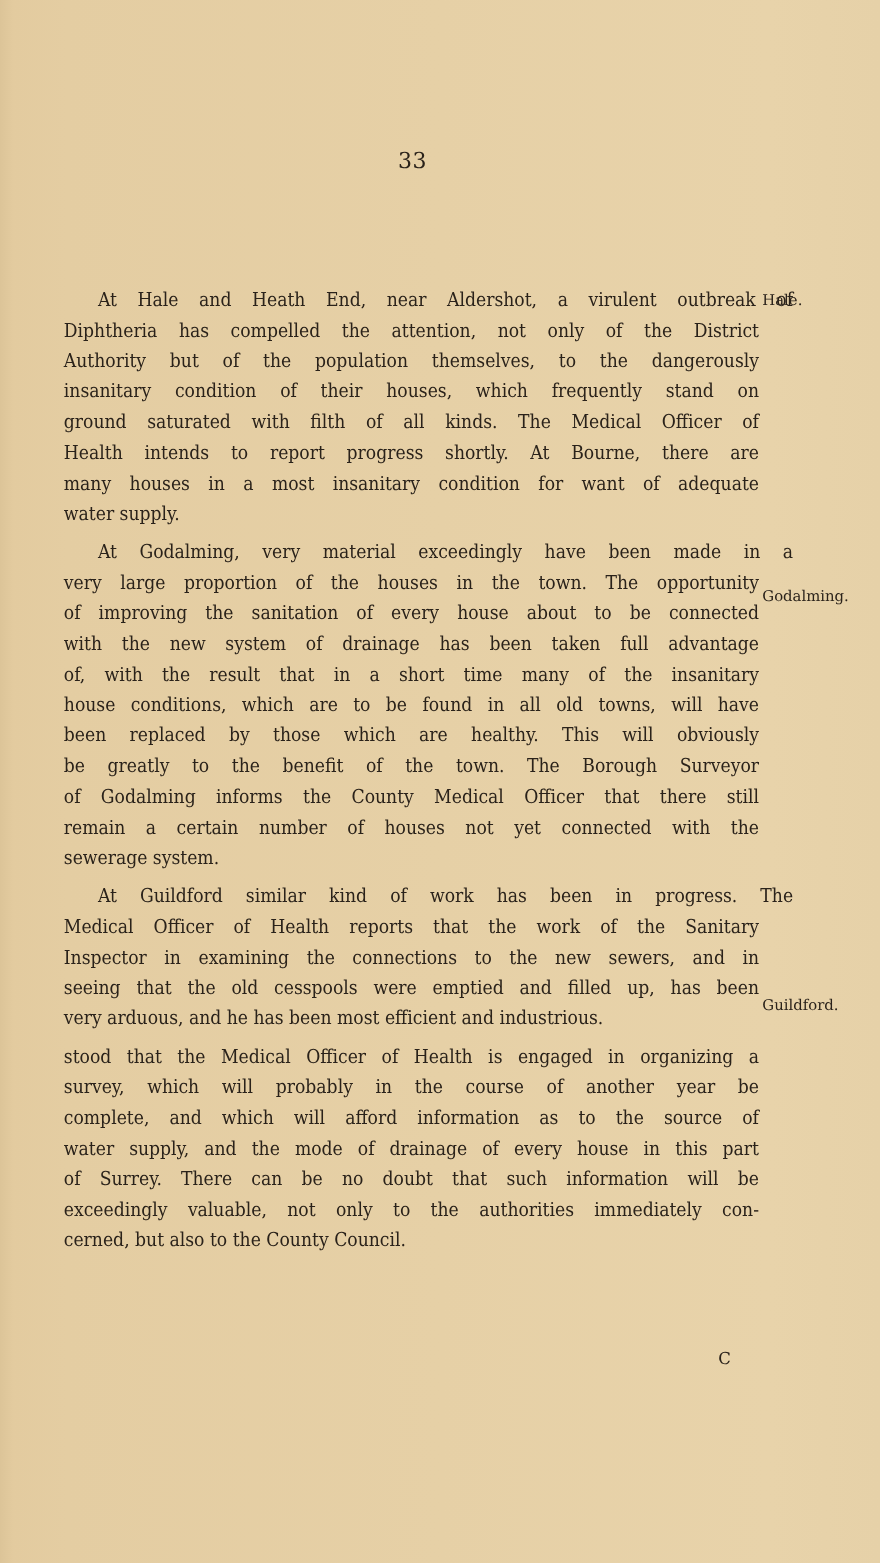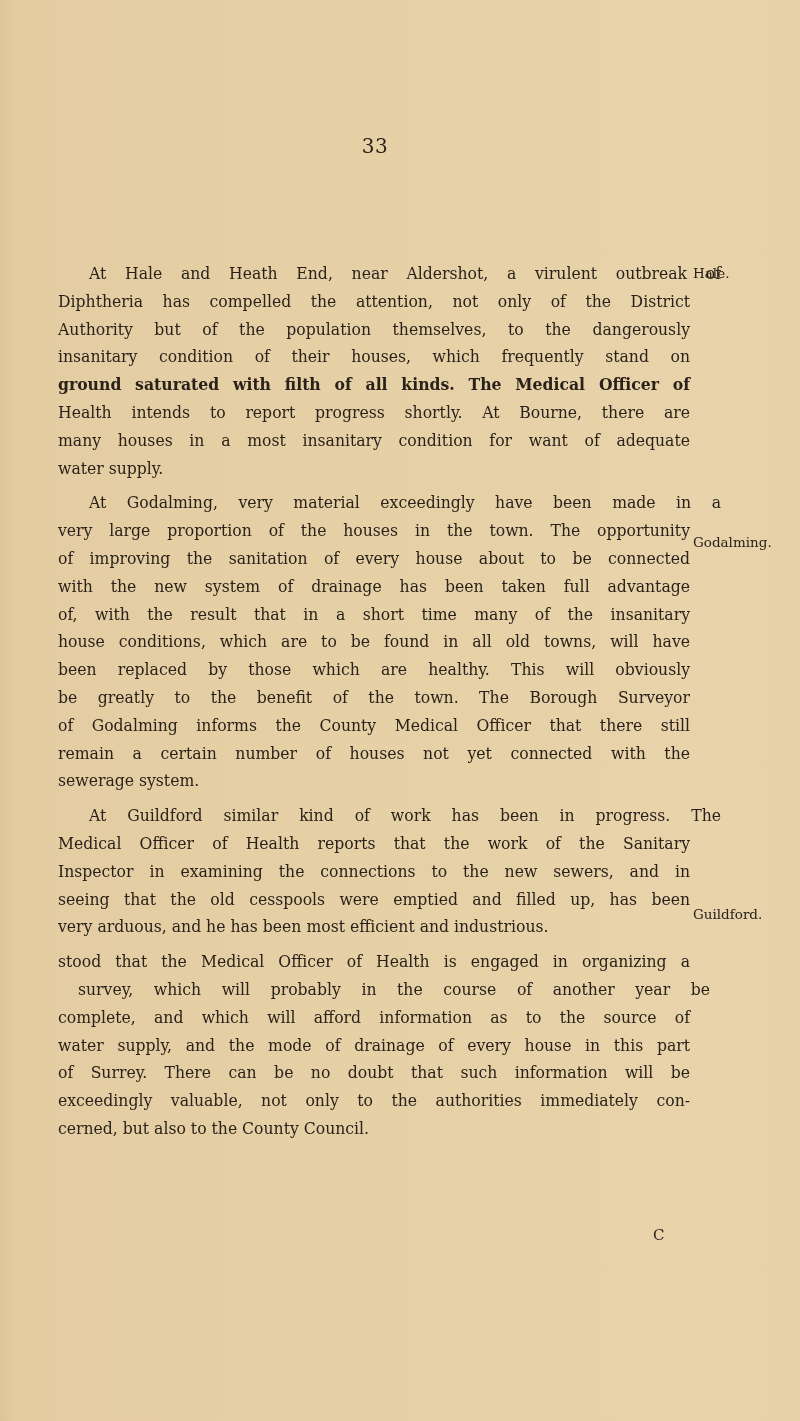--- a/index.html
+++ b/index.html
@@ -41,21 +41,21 @@
 
 <div class="page-number">33</div>
 
 <div class="body-text">
 
   <div class="para">
     <span class="line first" style="display: block; width: 632px;">At Hale and Heath End, near Aldershot, a virulent outbreak of</span>
     <span class="line" style="display: block; width: 632px;">Diphtheria has compelled the attention, not only of the District</span>
     <span class="line" style="display: block; width: 632px;">Authority but of the population themselves, to the dangerously</span>
     <span class="line" style="display: block; width: 632px;">insanitary condition of their houses, which frequently stand on</span>
-    <span class="line" style="display: block; width: 632px; font-weight: bold;">ground saturated with filth of all kinds. The Medical Officer of</span>
+    <span class="line" style="display: block; width: 632px;">ground saturated with filth of all kinds. The Medical Officer of</span>
     <span class="line" style="display: block; width: 632px;">Health intends to report progress shortly. At Bourne, there are</span>
     <span class="line" style="display: block; width: 632px;">many houses in a most insanitary condition for want of adequate</span>
     <span class="line last" style="display: block; width: auto;">water supply.</span>
   </div>
 
   <div class="para">
     <span class="line first" style="display: block; width: 632px;">At Godalming, very material exceedingly have been made in a</span>
     <span class="line" style="display: block; width: 632px;">very large proportion of the houses in the town. The opportunity</span>
     <span class="line" style="display: block; width: 632px;">of improving the sanitation of every house about to be connected</span>
     <span class="line" style="display: block; width: 632px;">with the new system of drainage has been taken full advantage</span>
@@ -71,21 +71,21 @@
   <div class="para">
     <span class="line first" style="display: block; width: 632px;">At Guildford similar kind of work has been in progress. The</span>
     <span class="line" style="display: block; width: 632px;">Medical Officer of Health reports that the work of the Sanitary</span>
     <span class="line" style="display: block; width: 632px;">Inspector in examining the connections to the new sewers, and in</span>
     <span class="line" style="display: block; width: 632px;">seeing that the old cesspools were emptied and filled up, has been</span>
     <span class="line last" style="display: block; width: auto;">very arduous, and he has been most efficient and industrious.</span>
   </div>
 
   <div class="para">
     <span class="line" style="display: block; width: 632px;">stood that the Medical Officer of Health is engaged in organizing a</span>
-    <span class="line" style="display: block; width: 632px; margin-left: 20px;">survey, which will probably in the course of another year be</span>
+    <span class="line" style="display: block; width: 632px;">survey, which will probably in the course of another year be</span>
     <span class="line" style="display: block; width: 632px;">complete, and which will afford information as to the source of</span>
     <span class="line" style="display: block; width: 632px;">water supply, and the mode of drainage of every house in this part</span>
     <span class="line" style="display: block; width: 632px;">of Surrey. There can be no doubt that such information will be</span>
     <span class="line" style="display: block; width: 632px;">exceedingly valuable, not only to the authorities immediately con-</span>
     <span class="line last" style="display: block; width: auto;">cerned, but also to the County Council.</span>
   </div>
 </div>
 
 <div class="sidenote" style="top:260px;">Hale.</div>
 <div class="sidenote" style="top:529px;">Godalming.</div>

